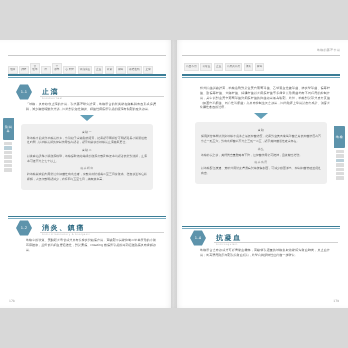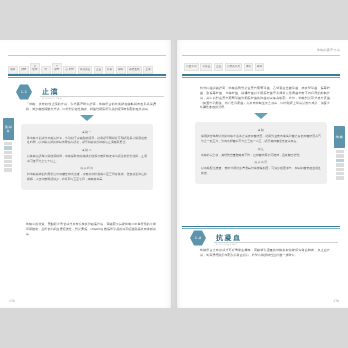--- a/index.html
+++ b/index.html
@@ -204,20 +204,32 @@
         <div class="callout-h">實驗一</div>
         <p class="callout-p">取地榆水煎液與地榆炭粉末，分別給予實驗動物灌胃，結果顯示兩組皆可明顯延長小鼠腸道推進時間，以地榆炭組的抑制作用較為顯著，顯示炮製後的地榆炭止瀉效果更佳。</p>
         <div class="callout-h">實驗二</div>
         <p class="callout-p">以蓖麻油誘發小鼠腹瀉模型，地榆提取物給藥組的腹瀉次數及稀便率均顯著低於對照組，止瀉率可達百分之七十以上。</p>
         <div class="callout-h">臨床觀察</div>
         <p class="callout-p">將地榆製成煎劑用於治療細菌性痢疾患者，多數病例於服藥二至三日後腹痛、裡急後重等症狀緩解，大便次數明顯減少，療程平均五至七日，總有效率高。</p>
       </div>
     </div>
 
     <div class="section" style="top:180px;">
+      <div class="sec-head">
+        <div class="sec-topline"></div>
+        <div class="sec-topline2"></div>
+        <div class="hexwrap">
+          <div class="hex">
+            <span>1-2</span>
+          </div>
+        </div>
+        <div class="sec-underline"></div>
+        <div class="sec-title">消炎、鎮痛</div>
+        <div class="sec-title-sub">Anti-inflammatory &amp; Analgesic</div>
+      </div>
       <p class="body-text">地榆中的鞣質、黃酮類及皂苷成分具有抗發炎與鎮痛作用。實驗顯示其能抑制二甲苯所致的小鼠耳廓腫脹，並降低毛細血管通透性，對於燙傷、creating 創傷所引起的局部紅腫熱痛具有緩解效果。</p>
     </div>
 
     <div class="sidetab l">第四章</div>
     <div class="tabstack l">
       <i></i>
       <i class="on"></i>
       <i></i>
       <i></i>
       <i></i>

